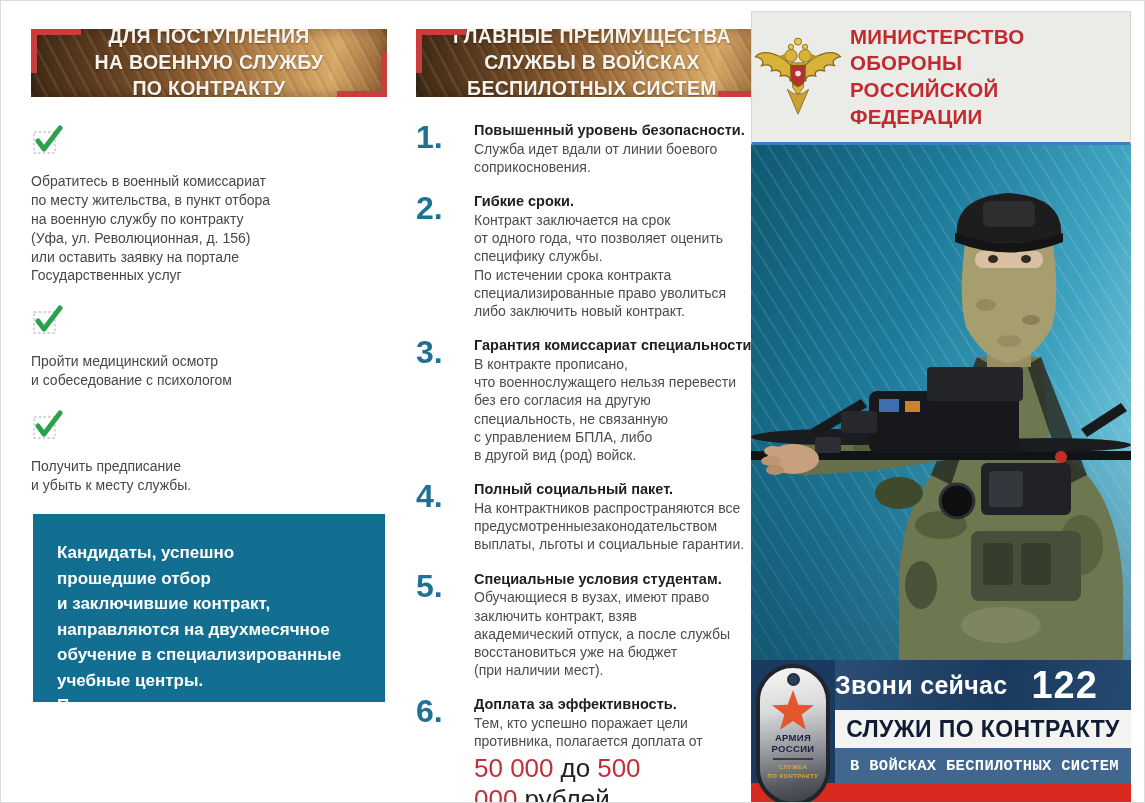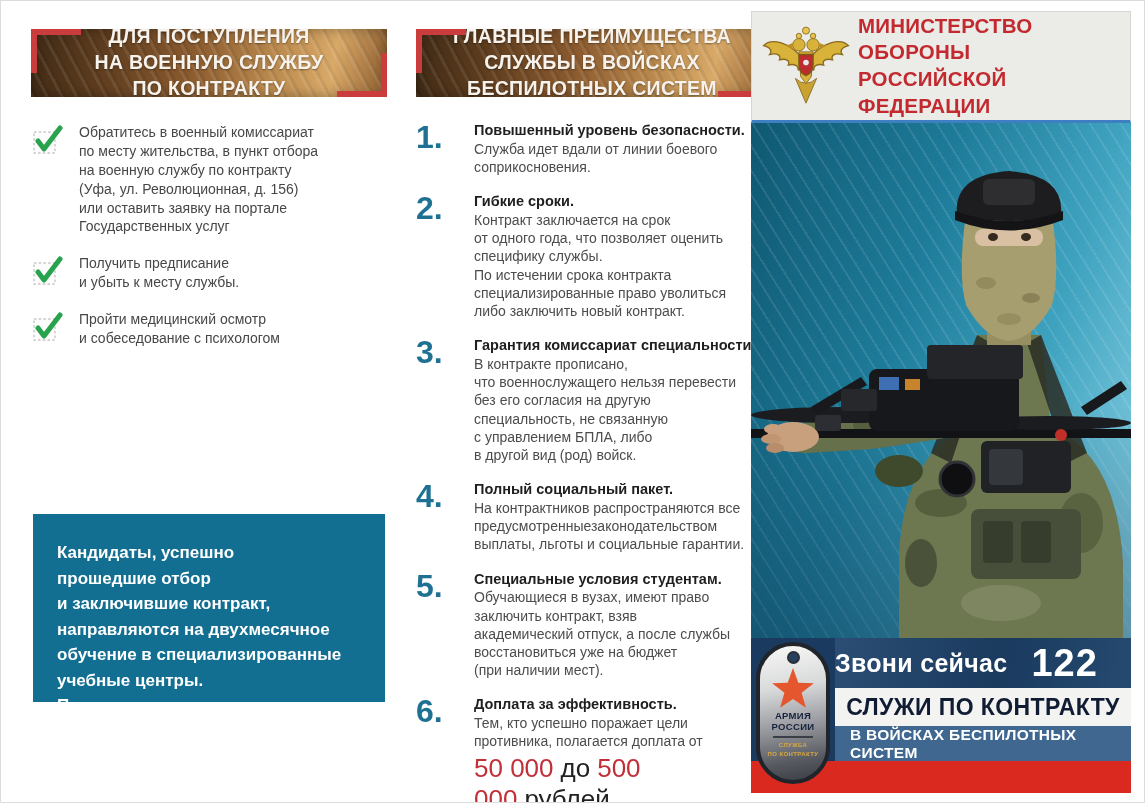--- a/index.html
+++ b/index.html
@@ -23,21 +23,21 @@
     text-align:center; white-space:pre-line; letter-spacing:0.3px;
     text-shadow:0 1px 2px rgba(0,0,0,0.4);
   }
   .corner { position:absolute; width:50px; height:44px; }
   .corner.tl { left:0; top:0; border-top:6px solid #cb3d3d; border-left:6px solid #cb3d3d; }
   .corner.br { right:0; bottom:0; border-bottom:6px solid #cb3d3d; border-right:6px solid #cb3d3d; }
 
   
   .col-left { position:absolute; left:30px; top:28px; width:356px; }
   .checklist { list-style:none; margin-top:26px; }
-  .check-item { display:flex; gap:16px; margin-bottom:18px; }
+  .check-item { display:flex; gap:16px; margin-bottom:18px;flex-direction:column; }
   .check-icon { width:32px; height:32px; flex:none; margin-top:1px; }
   .check-text { font-size:14px; line-height:1.35; color:#474747; white-space:pre-line; }
 
   .info-box {
     position:absolute; left:32px; top:513px; width:352px; height:188px;
     background:#126f92; padding:26px 24px;
   }
   .info-text { color:#ffffff; font-weight:bold; font-size:17px; line-height:1.5; white-space:pre-line; }
 
   
@@ -50,22 +50,22 @@
   }
   .benefit-title { font-size:14.5px; font-weight:bold; color:#1f1f1f; line-height:1.3; }
   .benefit-body { font-size:14px; color:#4c4c4c; line-height:1.3; white-space:pre-line; }
   .amount-line { margin-top:2px; font-size:26px; font-weight:normal; color:#222222; }
   .amount-line span { margin-right:7px; }
   .amount-line .amt { color:#c22f38; }
 
   
   .col-right { position:absolute; left:750px; top:10px; width:380px; height:782px; display:flex; flex-direction:column; }
   .mod-bar {
-    height:112px; background:#ebebe7; border:1px solid #d8d6d2; border-bottom:3px solid #3e7fc1;
-    display:flex; align-items:center; padding:0 8px; gap:6px; flex:none;
+    height:134px; background:#ebebe7; border:1px solid #d8d6d2; border-bottom:3px solid #3e7fc1;
+    display:flex; align-items:center; padding:0 0; gap:6px; flex:none;
   }
   .mod-emblem { flex:none; width:92px; height:86px; display:flex; align-items:center; justify-content:center; }
   .mod-title { color:#c22a30; font-weight:bold; font-size:20.5px; line-height:1.3; letter-spacing:0.2px; }
 
   .photo {
     flex:none; height:515px; position:relative; overflow:hidden;
     background:
       linear-gradient(to top, rgba(8,38,66,0.38), rgba(0,0,0,0) 45%),
       repeating-linear-gradient(58deg, rgba(255,255,255,0.10) 0 2px, rgba(255,255,255,0) 2px 13px),
       linear-gradient(108deg,#0f5872 0%,#1d7b99 38%,#3fa3c0 68%,#8ed4e6 100%);
@@ -79,21 +79,21 @@
   }
   .call-label { color:#ffffff; font-weight:bold; font-size:25px; letter-spacing:0.3px; }
   .call-number { color:#ffffff; font-weight:bold; font-size:38px; margin-left:24px; letter-spacing:1px; }
   .band-white {
     margin-left:84px; height:38px; background:#f3f3f1; display:flex; align-items:center; justify-content:center;
   }
   .slogan-text { color:#101c33; font-weight:bold; font-size:23px; letter-spacing:0.4px;text-align:center; }
   .band-steel {
     margin-left:84px; height:35px; background:#3f678f; display:flex; align-items:center; padding-left:15px;
   }
-  .subslogan-text { color:#ffffff; font-weight:bold; font-size:15.5px; letter-spacing:0.3px; }
+  .subslogan-text { color:#ffffff; font-weight:bold; font-size:15.5px; letter-spacing:0.3px;font-family:Liberation Mono, monospace; }
   .band-red { height:32px; background:#da291f; }
 
   .dogtag {
     position:absolute; left:5px; top:4px; width:74px; height:142px; z-index:3;
     border:4px solid #20242b; border-radius:37px;
     background:linear-gradient(170deg,#f8f8f6 0%,#d8d9da 32%,#9a9ca1 58%,#55585e 84%,#3a3d43 100%);
     text-align:center;
   }
   .tag-hole {
     width:13px; height:13px; border-radius:50%; background:#26415f;
@@ -133,32 +133,32 @@
 или оставить заявку на портале
 Государственных услуг</span>
       </li>
       <li class="check-item">
         <span class="check-icon">
           <svg width="32" height="32" viewBox="0 0 32 32">
               <rect x="3" y="8" width="21" height="21" fill="#fdfdfd" stroke="#c6c6c6" stroke-width="1.4" stroke-dasharray="2.5,2.2"></rect>
               <path d="M7 17 L13 25 L29 4" fill="none" stroke="#29a24e" stroke-width="5" stroke-linecap="round" stroke-linejoin="round"></path>
             </svg>
         </span>
-        <span class="check-text">Получить предписание
-и убыть к месту службы.</span>
+        <span class="check-text">Пройти медицинский осмотр
+и собеседование с психологом</span>
       </li>
       <li class="check-item">
         <span class="check-icon">
           <svg width="32" height="32" viewBox="0 0 32 32">
               <rect x="3" y="8" width="21" height="21" fill="#fdfdfd" stroke="#c6c6c6" stroke-width="1.4" stroke-dasharray="2.5,2.2"></rect>
               <path d="M7 17 L13 25 L29 4" fill="none" stroke="#29a24e" stroke-width="5" stroke-linecap="round" stroke-linejoin="round"></path>
             </svg>
         </span>
-        <span class="check-text">Пройти медицинский осмотр
-и собеседование с психологом</span>
+        <span class="check-text">Получить предписание
+и убыть к месту службы.</span>
       </li>
     </ul>
   </section>
 
   <div class="info-box">
     <div class="info-text">Кандидаты, успешно
 прошедшие отбор
 и заключившие контракт,
 направляются на двухмесячное
 обучение в специализированные

